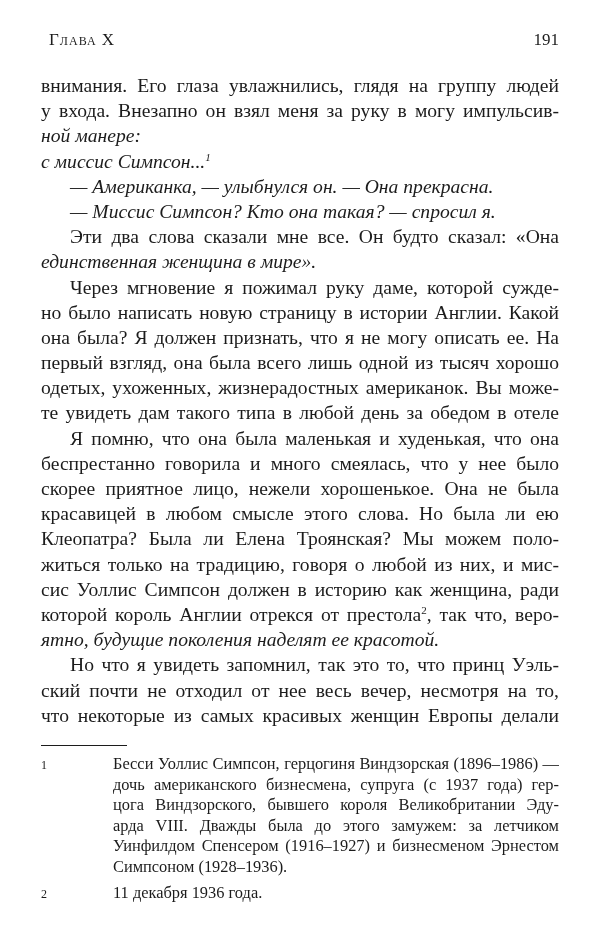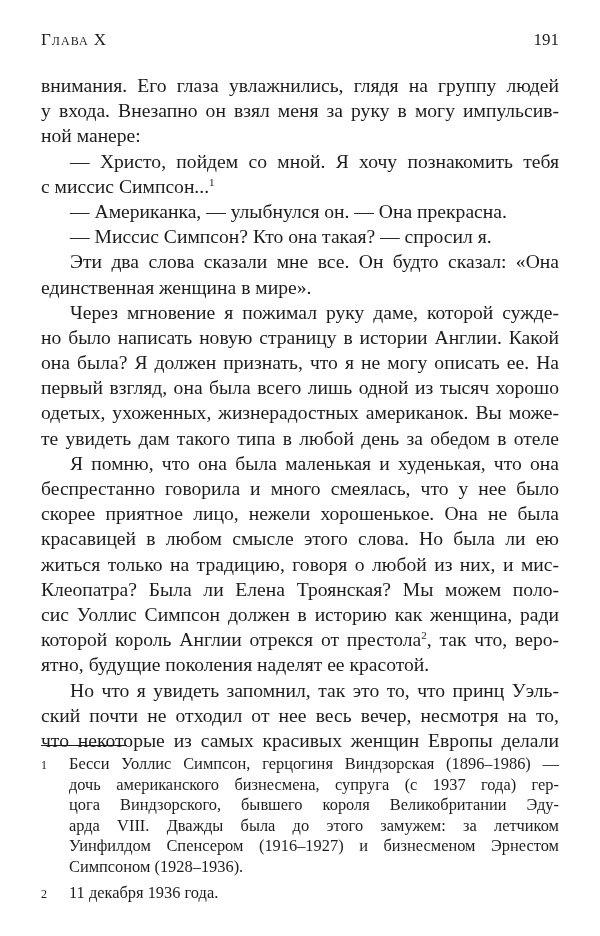--- a/index.html
+++ b/index.html
@@ -1,63 +1,62 @@
 <!DOCTYPE html>
 <html><head>
 <meta charset="utf-8">
 <style>
   html, body { margin:0; padding:0; background:#ffffff; }
   body { width:600px; height:936px; position:relative; overflow:hidden;
          font-family:"Liberation Serif","DejaVu Serif",serif; color:#1c1c1c; }
-  .header { position:absolute; top:30px; left:41px; right:41px; height:24px;
+  .header { position:absolute; top:30px; left:49px; right:41px; height:24px;
             font-size:17px; display:flex; justify-content:space-between; align-items:baseline; }
   .header .chapter { font-variant:small-caps; letter-spacing:1px; }
   .body { position:absolute; top:73px; left:41px; width:518px; font-size:19.6px; line-height:25.2px; }
   .line { display:block; white-space:nowrap; text-align:justify; text-align-last:justify; height:25.2px; }
-  .line.last { text-align-last:left; }
+  .line.last { text-align-last:left;font-style:italic; }
   .line.indent { padding-left:29px; }
   sup { font-size:11px; line-height:0; vertical-align:7px; }
   .rule { position:absolute; top:745px; left:41px; width:86px; border-top:1px solid #1c1c1c; }
   .notes { position:absolute; top:754px; left:41px; width:518px; font-size:16.4px; line-height:20.6px; }
   .note { display:flex; margin-bottom:5px; }
   .note .num { width:28px; flex:none; font-size:12px; padding-top:1px; }
   .note .text { flex:1; }
-  .note .nl { display:block; white-space:nowrap; text-align:justify; text-align-last:justify; height:20.6px; }
+  .note .nl { display:block; white-space:nowrap; text-align:justify; text-align-last:justify; height:20.6px;margin-left:44px; }
   .note .nl.last { text-align-last:left; }
 </style>
 </head>
 <body>
 
 <div class="header">
   <span class="chapter">Глава X</span>
   <span class="pagenum">191</span>
 </div>
 
 <div class="body" id="body">
     <span class="line"><span>внимания. Его глаза увлажнились, глядя на группу людей</span></span>
     <span class="line"><span>у входа. Внезапно он взял меня за руку в могу импульсив-</span></span>
     <span class="line last"><span>ной манере:</span></span>
-    <span class="line indent"><span>— Христо, пойдем со мной. Я хочу познакомить тебя</span></span>
     <span class="line last"><span>с миссис Симпсон...</span><sup>1</sup></span>
     <span class="line indent last"><span>— Американка, — улыбнулся он. — Она прекрасна.</span></span>
     <span class="line indent last"><span>— Миссис Симпсон? Кто она такая? — спросил я.</span></span>
     <span class="line indent"><span>Эти два слова сказали мне все. Он будто сказал: «Она</span></span>
     <span class="line last"><span>единственная женщина в мире».</span></span>
     <span class="line indent"><span>Через мгновение я пожимал руку даме, которой сужде-</span></span>
     <span class="line"><span>но было написать новую страницу в истории Англии. Какой</span></span>
     <span class="line"><span>она была? Я должен признать, что я не могу описать ее. На</span></span>
     <span class="line"><span>первый взгляд, она была всего лишь одной из тысяч хорошо</span></span>
     <span class="line"><span>одетых, ухоженных, жизнерадостных американок. Вы може-</span></span>
     <span class="line"><span>те увидеть дам такого типа в любой день за обедом в отеле</span></span>
     <span class="line indent"><span>Я помню, что она была маленькая и худенькая, что она</span></span>
     <span class="line"><span>беспрестанно говорила и много смеялась, что у нее было</span></span>
     <span class="line"><span>скорее приятное лицо, нежели хорошенькое. Она не была</span></span>
     <span class="line"><span>красавицей в любом смысле этого слова. Но была ли ею</span></span>
+    <span class="line"><span>Клеопатра? Была ли Елена Троянская? Мы можем поло-</span></span>
     <span class="line"><span>житься только на традицию, говоря о любой из них, и мис-</span></span>
-    <span class="line"><span>Клеопатра? Была ли Елена Троянская? Мы можем поло-</span></span>
     <span class="line"><span>сис Уоллис Симпсон должен в историю как женщина, ради</span></span>
     <span class="line"><span>которой король Англии отрекся от престола</span><sup>2</sup><span>, так что, веро-</span></span>
     <span class="line last"><span>ятно, будущие поколения наделят ее красотой.</span></span>
     <span class="line indent"><span>Но что я увидеть запомнил, так это то, что принц Уэль-</span></span>
     <span class="line"><span>ский почти не отходил от нее весь вечер, несмотря на то,</span></span>
     <span class="line"><span>что некоторые из самых красивых женщин Европы делали</span></span>
   </div>
 
 <div class="rule"></div>
 

